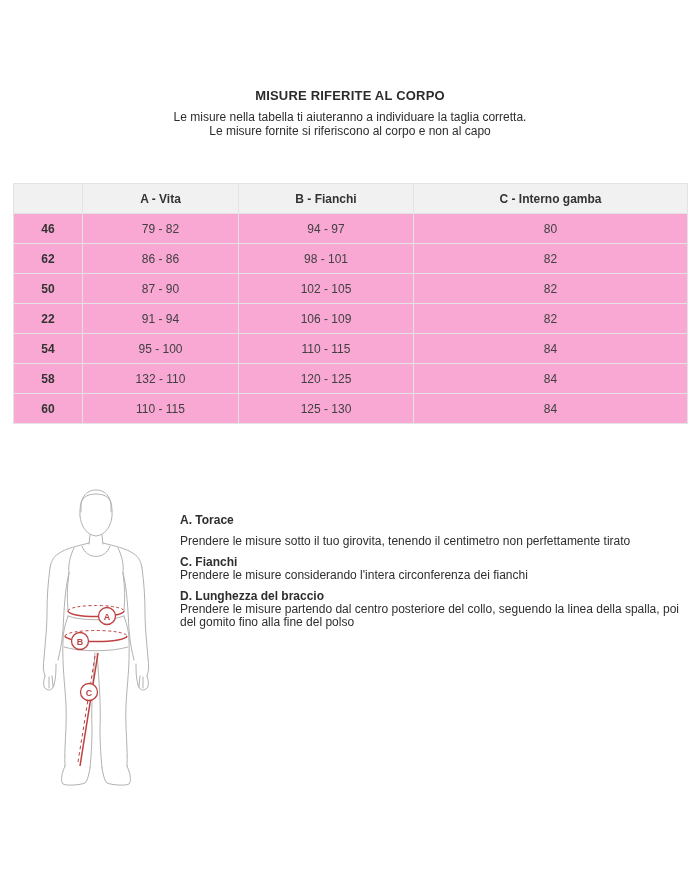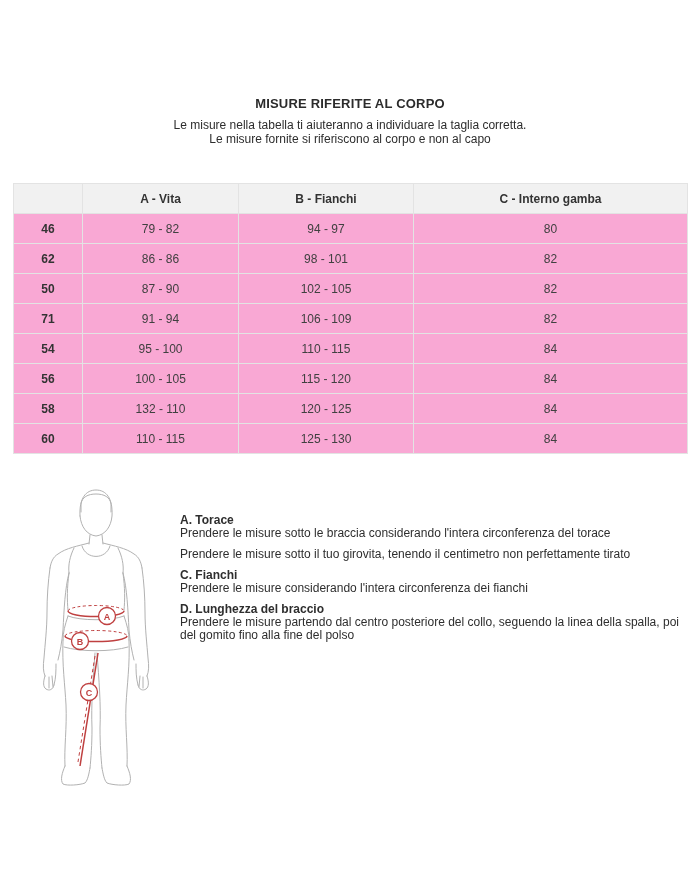--- a/index.html
+++ b/index.html
@@ -7,21 +7,21 @@
   body {
     width: 700px; height: 869px;
     font-family: "Liberation Sans", sans-serif;
     color: #333333;
     position: relative;
     overflow: hidden;
   }
   .page { position: absolute; inset: 0; width: 700px; height: 869px; background:#fff; }
 
   
-  .page-header { position: absolute; top: 96px; left: 0; width: 700px; text-align: center; }
+  .page-header { position: absolute; top: 88px; left: 0; width: 700px; text-align: center; }
   .page-title { font-size: 13px; font-weight: bold; color: #2b2b2b; letter-spacing: .2px; }
   .page-subtitle { margin-top: 7px; font-size: 12px; line-height: 14px; color: #2d2d2d; }
 
   
   .size-table-wrap { position: absolute; top: 183px; left: 13px; width: 674px; }
   table.size-table {
     width: 674px; border-collapse: collapse; table-layout: fixed;
     font-size: 12px;
   }
   table.size-table th, table.size-table td {
@@ -92,35 +92,29 @@
           <td>98 - 101</td>
           <td>82</td>
         </tr>
         <tr>
           <td class="size-col">50</td>
           <td>87 - 90</td>
           <td>102 - 105</td>
           <td>82</td>
         </tr>
         <tr>
-          <td class="size-col">71</td>
+          <td class="size-col">22</td>
           <td>91 - 94</td>
           <td>106 - 109</td>
           <td>82</td>
         </tr>
         <tr>
           <td class="size-col">54</td>
           <td>95 - 100</td>
           <td>110 - 115</td>
-          <td>84</td>
-        </tr>
-        <tr>
-          <td class="size-col">56</td>
-          <td>100 - 105</td>
-          <td>115 - 120</td>
           <td>84</td>
         </tr>
         <tr>
           <td class="size-col">58</td>
           <td>132 - 110</td>
           <td>120 - 125</td>
           <td>84</td>
         </tr>
         <tr>
           <td class="size-col">60</td>
@@ -200,21 +194,20 @@
       <g>
         <circle cx="69" cy="222" r="8.5" fill="#ffffff" stroke="#bf4040" stroke-width="1.3"></circle>
         <text class="badge-letter" x="69" y="225.5" text-anchor="middle">C</text>
       </g>
     </svg>
   </div>
 
   <div class="guide">
     <div class="guide-item">
       <div class="guide-label">A. Torace</div>
-      <div class="guide-desc">Prendere le misure sotto le braccia considerando l'intera circonferenza del torace</div>
     </div>
     <div class="guide-item">
       <div class="guide-desc">Prendere le misure sotto il tuo girovita, tenendo il centimetro non perfettamente tirato</div>
     </div>
     <div class="guide-item">
       <div class="guide-label">C. Fianchi</div>
       <div class="guide-desc">Prendere le misure considerando l'intera circonferenza dei fianchi</div>
     </div>
     <div class="guide-item">
       <div class="guide-label">D. Lunghezza del braccio</div>

